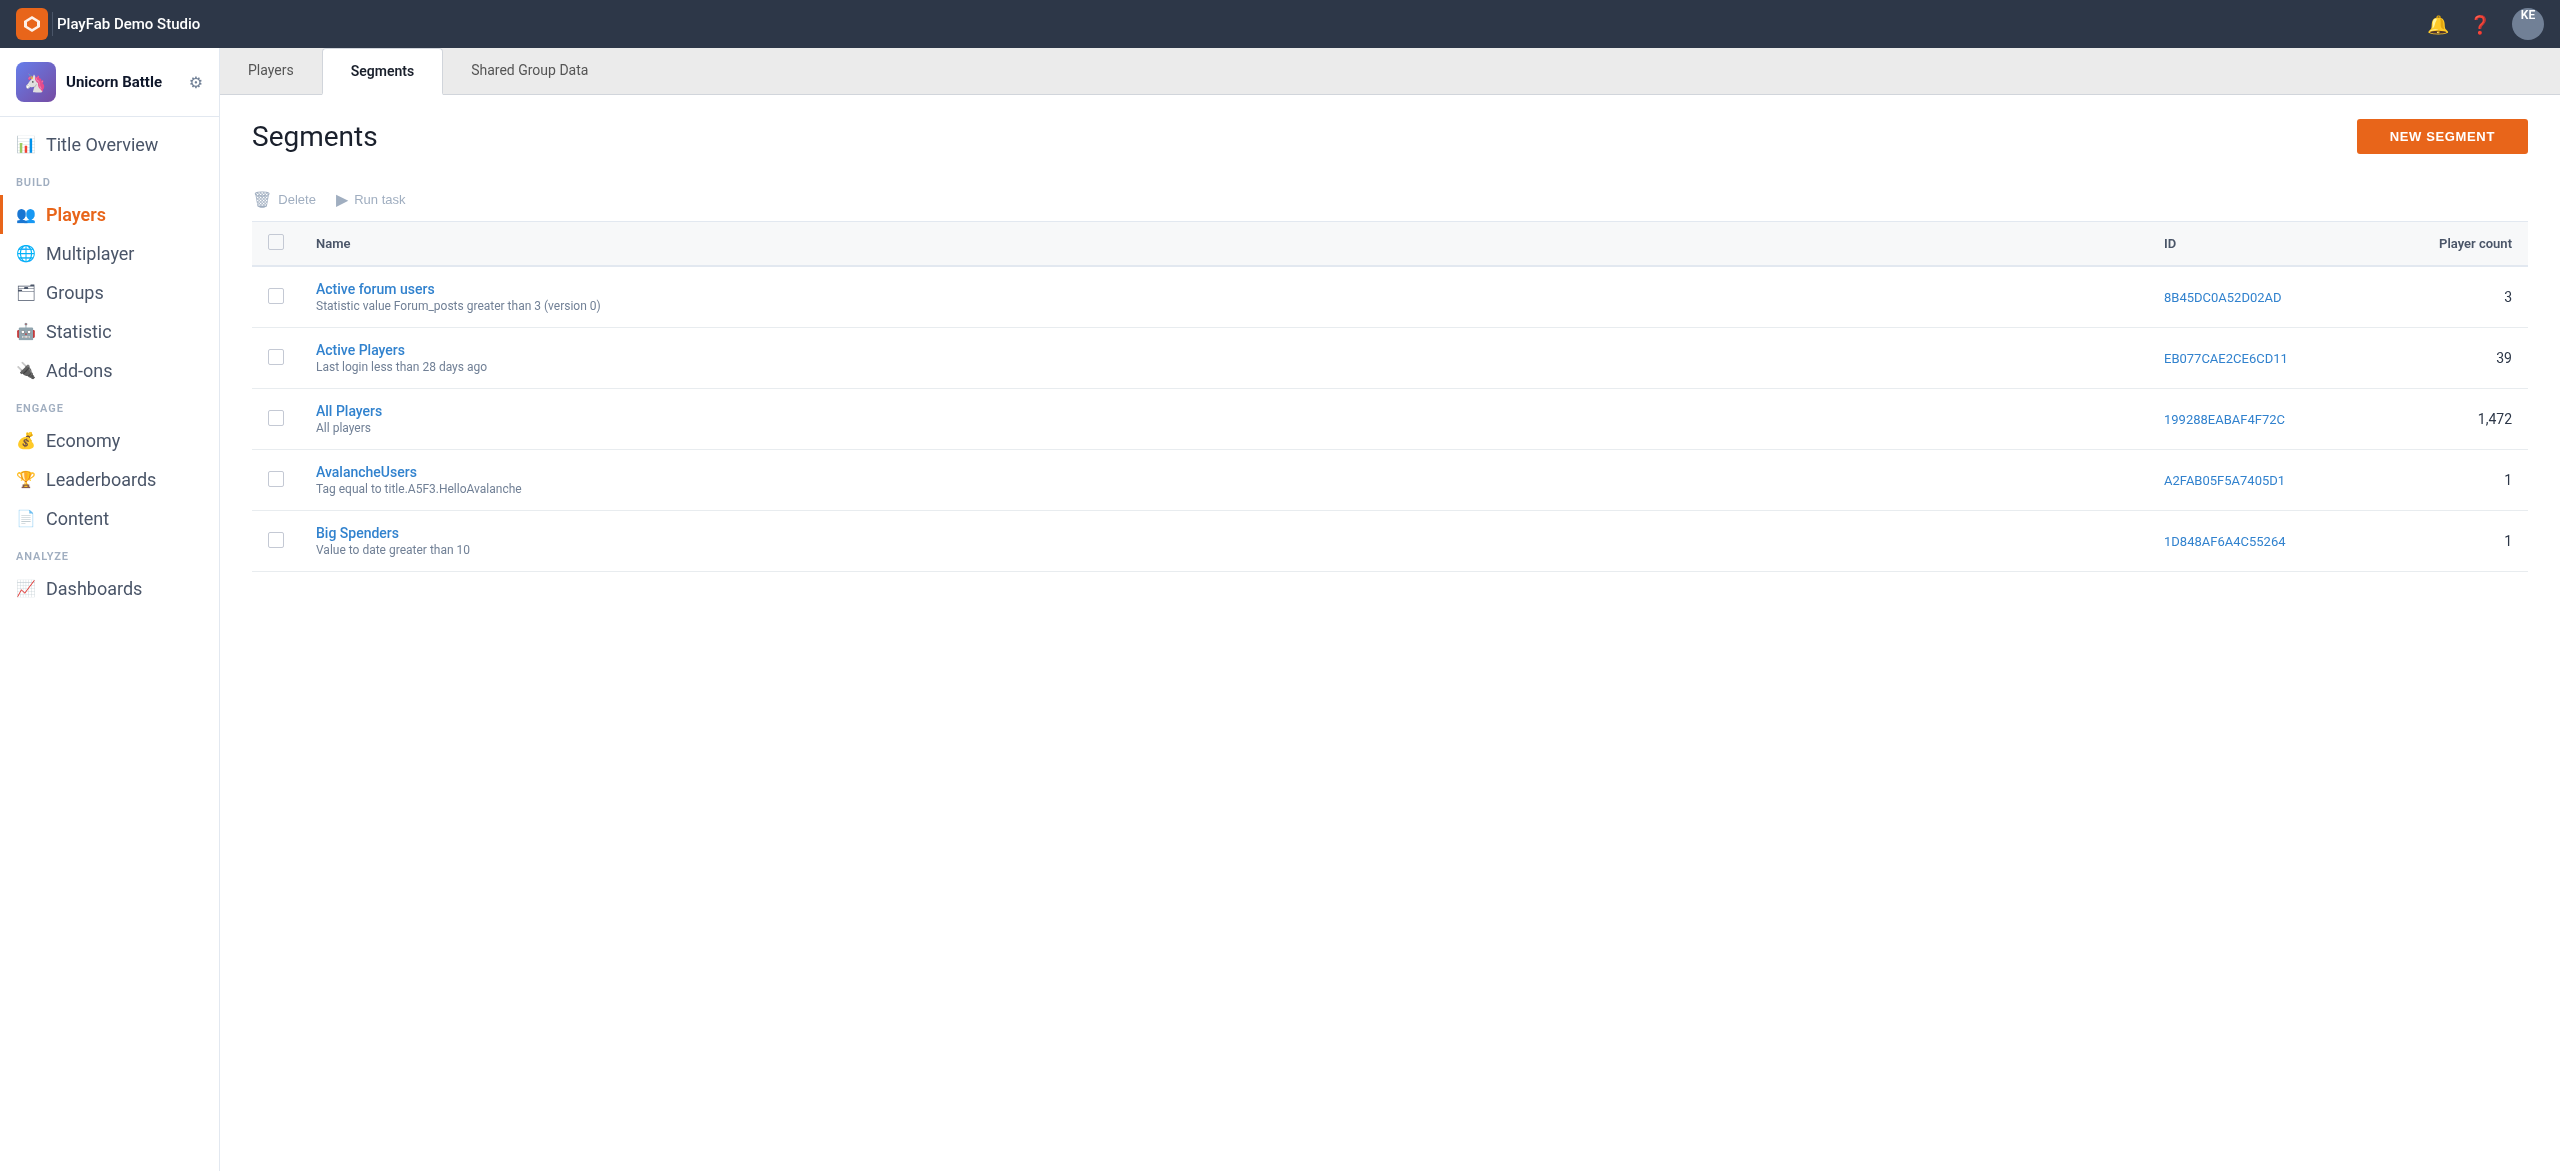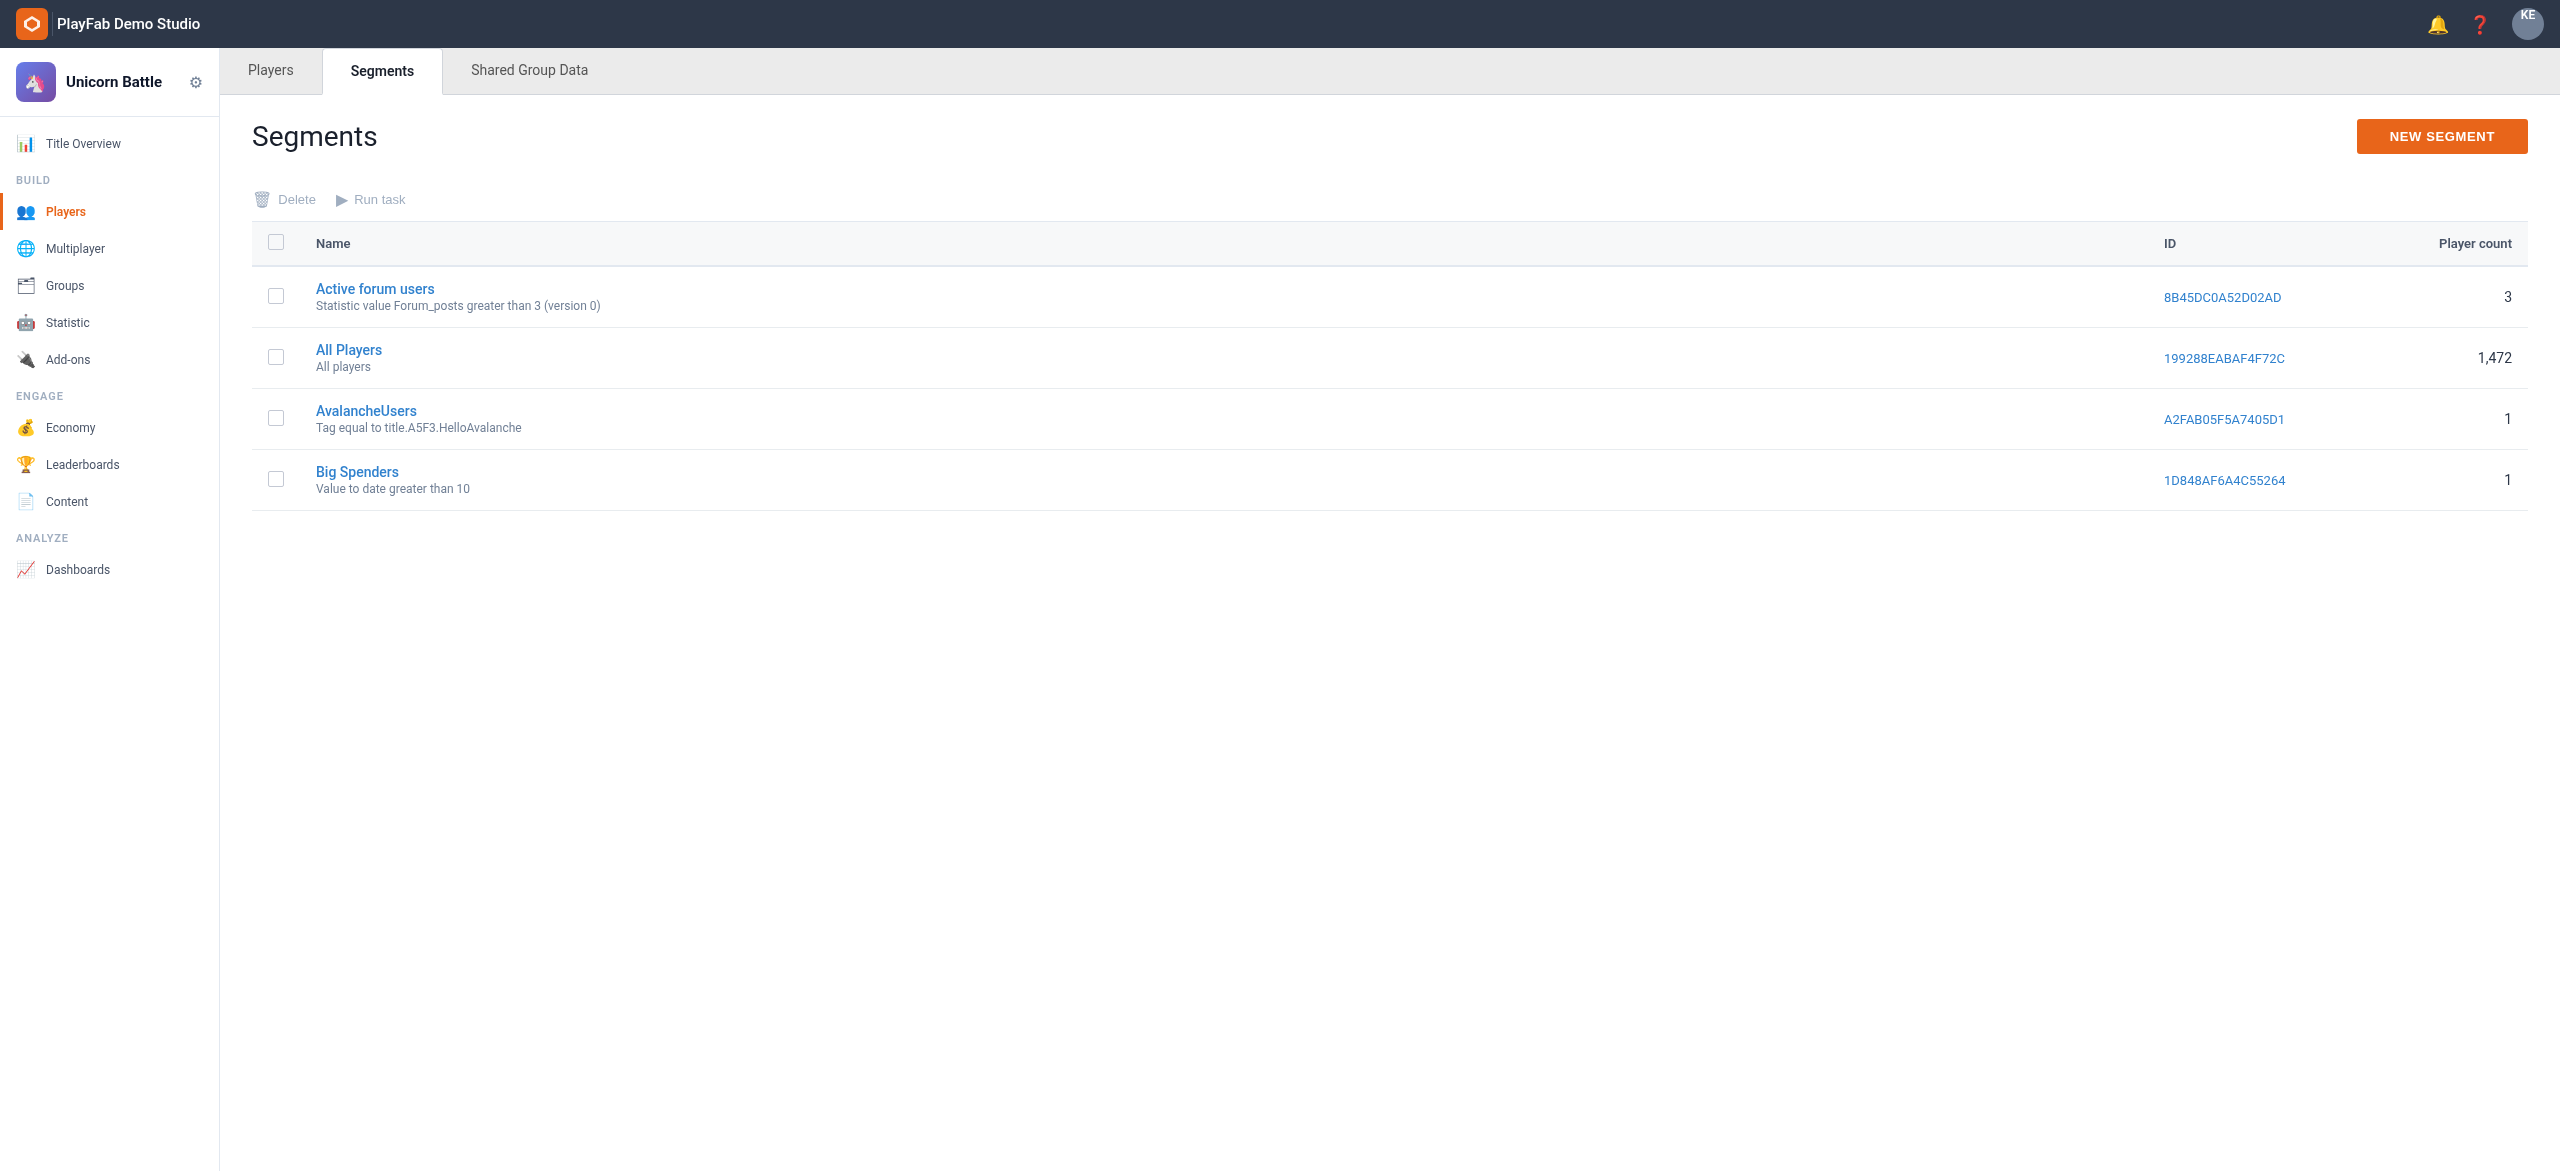--- a/index.html
+++ b/index.html
@@ -58,21 +58,21 @@
     .sidebar-item {
       display: flex; align-items: center; gap: 10px;
       padding: 9px 16px; cursor: pointer; color: #4a5568;
       transition: background 0.15s;
     }
     .sidebar-item.active {
       color: #e8651a; font-weight: 600;
       border-left: 3px solid #e8651a; padding-left: 13px;
     }
     .sidebar-item-icon { font-size: 16px; width: 20px; text-align: center; }
-    .sidebar-item-label { font-size: 12px; }
+    .sidebar-item-label { font-size: 18px; }
 
     
     .main-content { flex: 1; display: flex; flex-direction: column; overflow: hidden; }
 
     
     .tab-bar {
       background: #ebebeb; display: flex; align-items: flex-end;
       border-bottom: 1px solid #d1d5db; padding: 0 0 0 0;
     }
     .tab {
@@ -277,20 +277,33 @@
     <td class="col-id">
       <span class="segment-id">8B45DC0A52D02AD</span>
     </td>
     <td class="col-count player-count">3</td>
   </tr>
             <tr>
     <td class="checkbox-cell">
       <span class="cb"></span>
     </td>
     <td>
+      <div class="segment-name">Active Players</div>
+      <div class="segment-desc">Last login less than 28 days ago</div>
+    </td>
+    <td class="col-id">
+      <span class="segment-id">EB077CAE2CE6CD11</span>
+    </td>
+    <td class="col-count player-count">39</td>
+  </tr>
+            <tr>
+    <td class="checkbox-cell">
+      <span class="cb"></span>
+    </td>
+    <td>
       <div class="segment-name">All Players</div>
       <div class="segment-desc">All players</div>
     </td>
     <td class="col-id">
       <span class="segment-id">199288EABAF4F72C</span>
     </td>
     <td class="col-count player-count">1,472</td>
   </tr>
             <tr>
     <td class="checkbox-cell">

